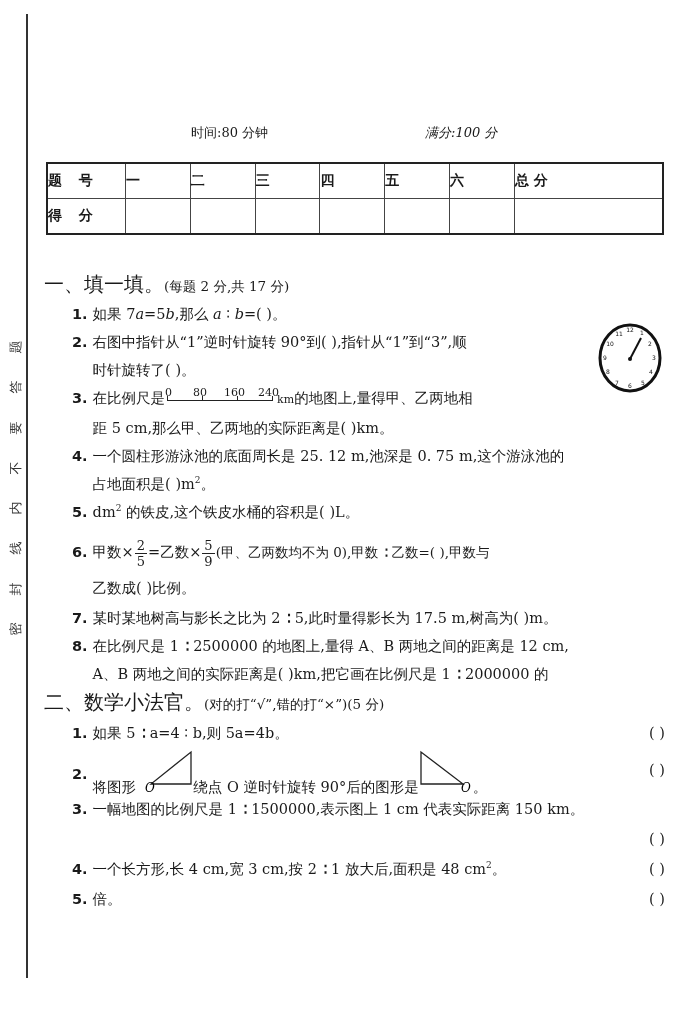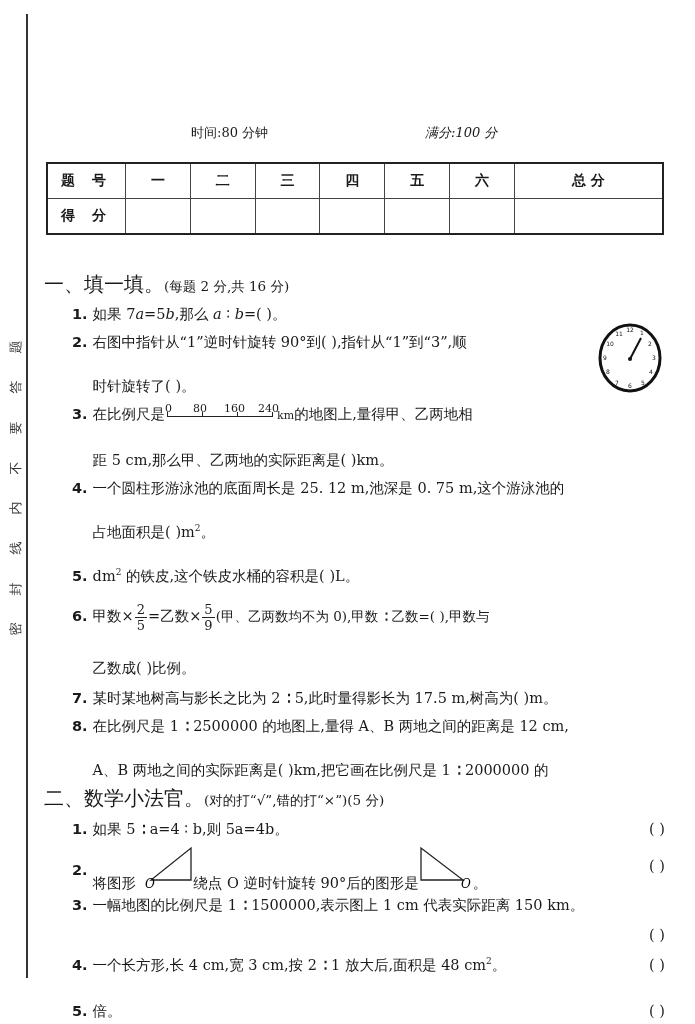--- a/index.html
+++ b/index.html
@@ -26,36 +26,36 @@
   }
   .meta-time { position: absolute; left: 191px; }
   .meta-score { position: absolute; left: 425px; font-style: italic; }
 
   table.score-table {
     position: absolute; left: 46px; top: 162px; width: 618px; height: 70px;
     border-collapse: collapse; border: 2px solid #222;
     font-family: "DejaVu Sans", sans-serif; font-weight: bold; font-size: 14px;
   }
   table.score-table td {
-    border: 1px solid #444; text-align: center; vertical-align: middle; height: 34px; padding: 0;
+    border: 1px solid #444; vertical-align: middle; height: 34px; padding: 0;
   }
   table.score-table td.first { width: 77px; letter-spacing: 6px; }
 
   .content {
     position: absolute; left: 44px; top: 270px; width: 625px;
     font-size: 14.5px; line-height: 28px;
   }
   .section-title { font-family: "DejaVu Sans", sans-serif; font-weight: normal; font-size: 20px; }
   .section-note { font-weight: normal; font-family: "DejaVu Serif", serif; font-size: 13.5px; }
   .q { position: relative; padding-left: 28px; }
   .q .num {
     position: absolute; left: 28px; font-weight: bold; font-family: "DejaVu Sans", sans-serif;
   }
   .q .body { display: block; padding-left: 16px; text-indent: 0; }
-  .q .cont { display: block; padding-left: 16px; margin-top: 16px; }
+  .q .cont { display: block; padding-left: 16px; }
   .judge { position: absolute; right: 4px; letter-spacing: 0; }
   .judge-line { display: block; text-align: right; padding-right: 4px; }
   em.var { font-style: italic; }
   sup { font-size: 9px; vertical-align: 6px; line-height: 0; }
   .frac { display: inline-flex; flex-direction: column; align-items: center; vertical-align: middle; font-size: 13px; line-height: 15px; margin: 0 1px; }
   .frac .n { border-bottom: 1px solid #222; padding: 0 2px; }
   .frac .d { padding: 0 2px; }
 
   .scalebar { display: inline-block; position: relative; width: 112px; height: 22px; vertical-align: -4px; }
   .scalebar .lbl { position: absolute; top: -6px; font-size: 11px; }
@@ -127,21 +127,21 @@
     <text x="13" y="24">10</text>
     <text x="22" y="14">11</text>
   </g>
   <line x1="33" y1="37" x2="44" y2="16" stroke="#111" stroke-width="2"></line>
   <circle cx="33" cy="37" r="2" fill="#111"></circle>
 </svg>
 
 <div class="content">
 
   <div>
-    <span class="section-title">一、填一填。</span><span class="section-note">(每题 2 分,共 16 分)</span>
+    <span class="section-title">一、填一填。</span><span class="section-note">(每题 2 分,共 17 分)</span>
   </div>
 
   <div class="q">
     <span class="num">1.</span>
     <span class="body">&nbsp;<span>如果 7</span><em class="var">a</em><span>=5</span><em class="var">b</em><span>,那么 </span><em class="var">a</em><span> ∶ </span><em class="var">b</em><span>=(        )。</span></span>
   </div>
 
   <div class="q">
     <span class="num">2.</span>
     <span class="body">&nbsp;<span>右图中指针从“1”逆时针旋转 90°到(        ),指针从“1”到“3”,顺</span></span>

